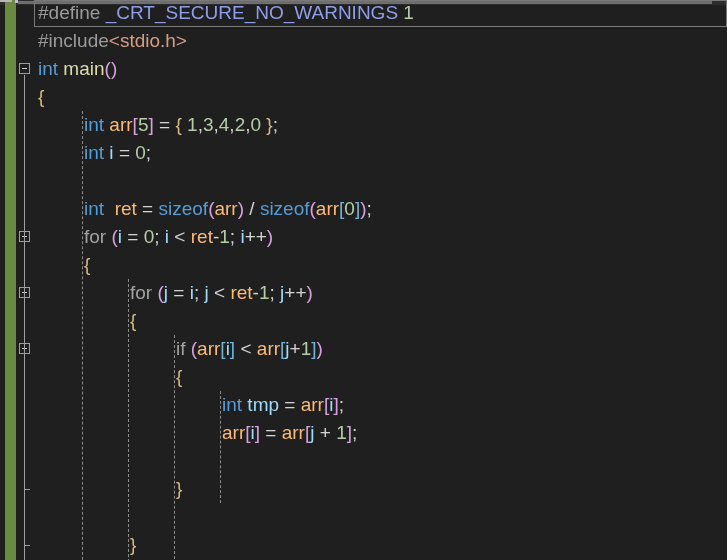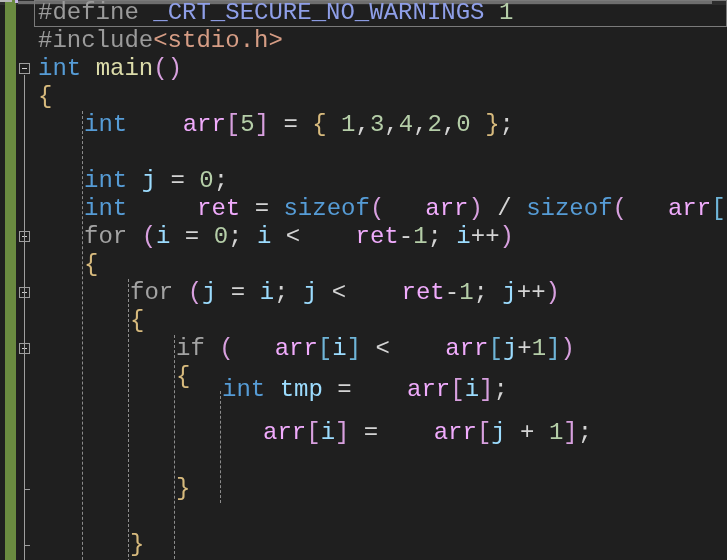--- a/index.html
+++ b/index.html
@@ -83,22 +83,22 @@
     position: absolute;
     left: 0; top: 0;
     width: 727px; height: 560px;
   }
   .line {
     position: absolute;
     left: 0;
     height: 28px;
     line-height: 28px;
     white-space: pre;
-    font-family: Liberation Mono, monospace;
-    font-size: 24px;
+    font-family: Liberation Sans, sans-serif;
+    font-size: 19px;
     color: #d4d4d4;
   }
   .line .txt { display: inline-block; }
 
   
   .indent-guide {
     position: absolute;
     width: 0;
     border-left: 1px dashed #8c8c8c;
   }
@@ -133,21 +133,21 @@
     background: #c8b8e8;
   }
 
   
   .t-pp     { color: #9b9b9b; }   
   .t-macro  { color: #8f9fe8; }   
   .t-str    { color: #d69d85; }   
   .t-kw     { color: #569cd6; }   
   .t-ctrl   { color: #a3a3a3; }   
   .t-fn     { color: #dcdcaa; }   
-  .t-ident  { color: #f0abfc; margin-left: 41px; }   
+  .t-ident  { color: #fdba74; }   
   .t-var    { color: #9cdcfe; }   
   .t-num    { color: #b5cea8; }
   .t-br0    { color: #d8a0df; }   
   .t-br1    { color: #6fb5d8; }   
   .t-brace  { color: #d7ba7d; }
   .t-op     { color: #d4d4d4; }
 </style>
 </head>
 <body>
 
@@ -177,29 +177,29 @@
     </div>
 
   <div id="current-line"></div>
 
   <div id="code">
       <div class="line" style="top: -1px; left: 38px;"><span class="txt"><span class="t-pp">#define</span><span class="t-pp"> </span><span class="t-macro">_CRT_SECURE_NO_WARNINGS</span><span class="t-num"> 1</span></span></div>
       <div class="line" style="top: 27px; left: 38px;"><span class="txt"><span class="t-pp">#include</span><span class="t-pp"></span><span class="t-str">&lt;stdio.h&gt;</span><span class="t-pp"></span></span></div>
       <div class="line" style="top: 55px; left: 38px;"><span class="txt"><span class="t-kw">int</span> <span class="t-fn">main</span><span class="t-br0">(</span><span class="t-br0">)</span></span></div>
       <div class="line" style="top: 83px; left: 38px;"><span class="txt"><span class="t-brace">{</span></span></div>
       <div class="line" style="top: 111px; left: 84px;"><span class="txt"><span class="t-kw">int</span> <span class="t-ident">arr</span><span class="t-br0">[</span><span class="t-num">5</span><span class="t-br0">]</span> <span class="t-op">=</span> <span class="t-brace">{</span> <span class="t-num">1</span><span class="t-op">,</span><span class="t-num">3</span><span class="t-op">,</span><span class="t-num">4</span><span class="t-op">,</span><span class="t-num">2</span><span class="t-op">,</span><span class="t-num">0</span> <span class="t-brace">}</span><span class="t-op">;</span></span></div>
-      <div class="line" style="top: 167px; left: 84px;"><span class="txt"><span class="t-kw">int</span> <span class="t-var">j</span> <span class="t-op">=</span> <span class="t-num">0</span><span class="t-op">;</span></span></div>
+      <div class="line" style="top: 139px; left: 84px;"><span class="txt"><span class="t-kw">int</span> <span class="t-var">i</span> <span class="t-op">=</span> <span class="t-num">0</span><span class="t-op">;</span></span></div>
       <div class="line" style="top: 195px; left: 84px;"><span class="txt"><span class="t-kw">int</span>  <span class="t-ident">ret</span> <span class="t-op">=</span> <span class="t-kw">sizeof</span><span class="t-br0">(</span><span class="t-ident">arr</span><span class="t-br0">)</span> <span class="t-op">/</span> <span class="t-kw">sizeof</span><span class="t-br0">(</span><span class="t-ident">arr</span><span class="t-br1">[</span><span class="t-num">0</span><span class="t-br1">]</span><span class="t-br0">)</span><span class="t-op">;</span></span></div>
       <div class="line" style="top: 223px; left: 84px;"><span class="txt"><span class="t-ctrl">for</span> <span class="t-br0">(</span><span class="t-var">i</span> <span class="t-op">=</span> <span class="t-num">0</span><span class="t-op">;</span> <span class="t-var">i</span> <span class="t-op">&lt;</span> <span class="t-ident">ret</span><span class="t-op">-</span><span class="t-num">1</span><span class="t-op">;</span> <span class="t-var">i</span><span class="t-op">+</span><span class="t-op">+</span><span class="t-br0">)</span></span></div>
       <div class="line" style="top: 251px; left: 84px;"><span class="txt"><span class="t-brace">{</span></span></div>
       <div class="line" style="top: 279px; left: 130px;"><span class="txt"><span class="t-ctrl">for</span> <span class="t-br0">(</span><span class="t-var">j</span> <span class="t-op">=</span> <span class="t-var">i</span><span class="t-op">;</span> <span class="t-var">j</span> <span class="t-op">&lt;</span> <span class="t-ident">ret</span><span class="t-op">-</span><span class="t-num">1</span><span class="t-op">;</span> <span class="t-var">j</span><span class="t-op">+</span><span class="t-op">+</span><span class="t-br0">)</span></span></div>
       <div class="line" style="top: 307px; left: 130px;"><span class="txt"><span class="t-brace">{</span></span></div>
       <div class="line" style="top: 335px; left: 176px;"><span class="txt"><span class="t-ctrl">if</span> <span class="t-br0">(</span><span class="t-ident">arr</span><span class="t-br1">[</span><span class="t-var">i</span><span class="t-br1">]</span> <span class="t-op">&lt;</span> <span class="t-ident">arr</span><span class="t-br1">[</span><span class="t-var">j</span><span class="t-op">+</span><span class="t-num">1</span><span class="t-br1">]</span><span class="t-br0">)</span></span></div>
       <div class="line" style="top: 363px; left: 176px;"><span class="txt"><span class="t-brace">{</span></span></div>
-      <div class="line" style="top: 376px; left: 222px;"><span class="txt"><span class="t-kw">int</span> <span class="t-var">tmp</span> <span class="t-op">=</span> <span class="t-ident">arr</span><span class="t-br0">[</span><span class="t-var">i</span><span class="t-br0">]</span><span class="t-op">;</span></span></div>
+      <div class="line" style="top: 391px; left: 222px;"><span class="txt"><span class="t-kw">int</span> <span class="t-var">tmp</span> <span class="t-op">=</span> <span class="t-ident">arr</span><span class="t-br0">[</span><span class="t-var">i</span><span class="t-br0">]</span><span class="t-op">;</span></span></div>
       <div class="line" style="top: 419px; left: 222px;"><span class="txt"><span class="t-ident">arr</span><span class="t-br0">[</span><span class="t-var">i</span><span class="t-br0">]</span> <span class="t-op">=</span> <span class="t-ident">arr</span><span class="t-br0">[</span><span class="t-var">j</span> <span class="t-op">+</span> <span class="t-num">1</span><span class="t-br0">]</span><span class="t-op">;</span></span></div>
       <div class="line" style="top: 475px; left: 176px;"><span class="txt"><span class="t-brace">}</span></span></div>
       <div class="line" style="top: 531px; left: 130px;"><span class="txt"><span class="t-brace">}</span></span></div>
       <div class="line" style="top: 559px; left: 84px;"><span class="txt"></span></div>
     </div>
 
   <div id="define-marker">
     <div class="dash"></div>
     <div class="dot"></div>
   </div>

